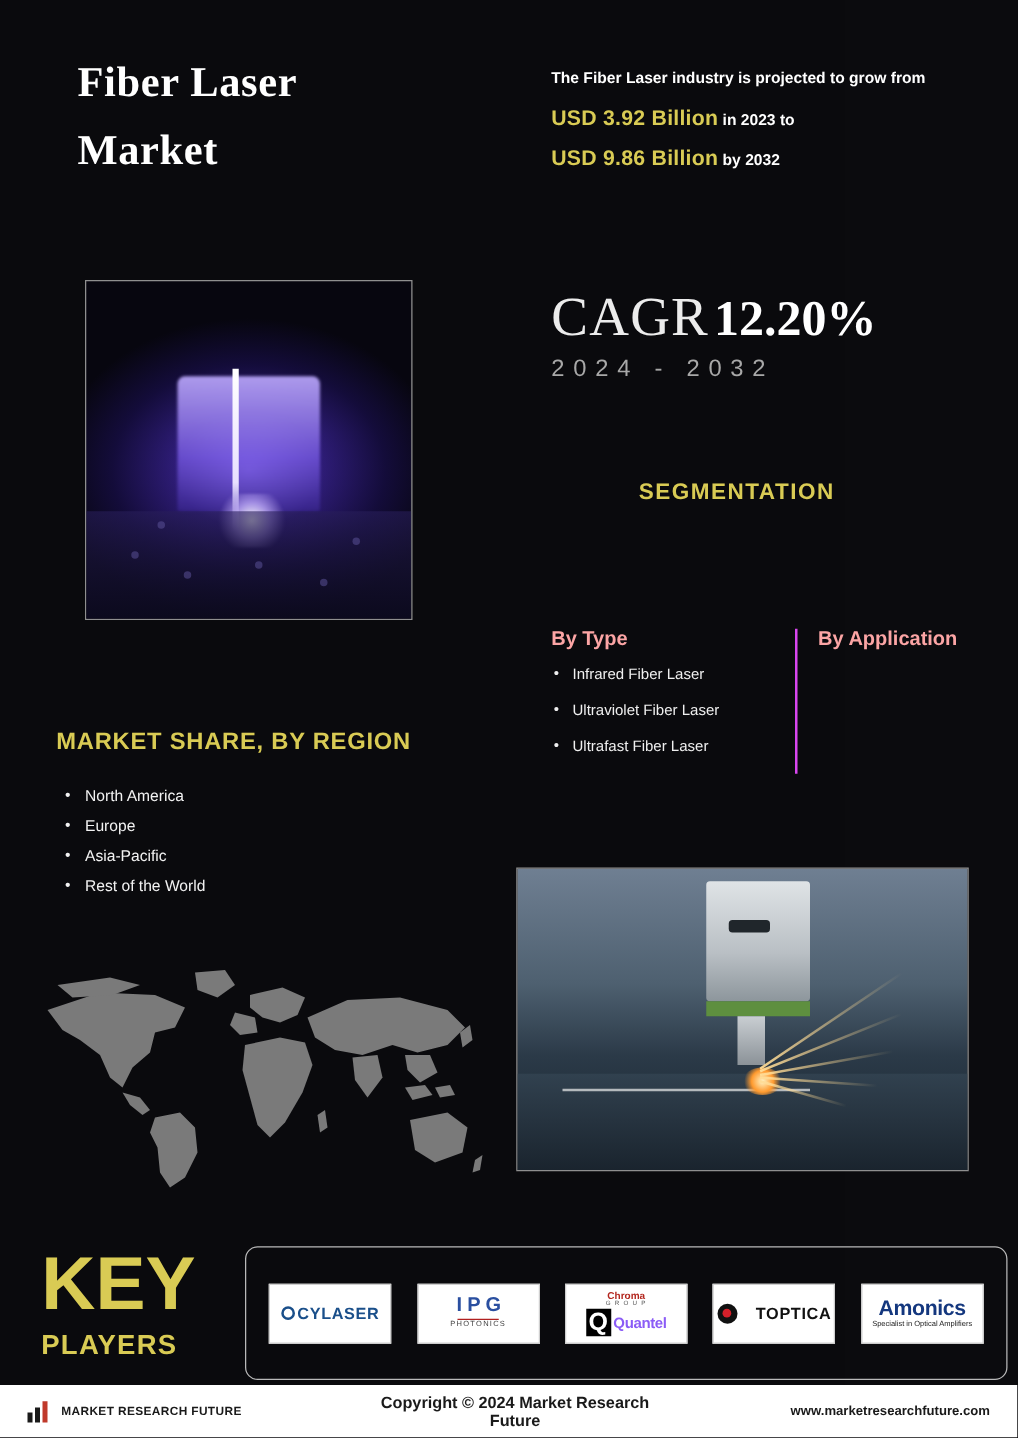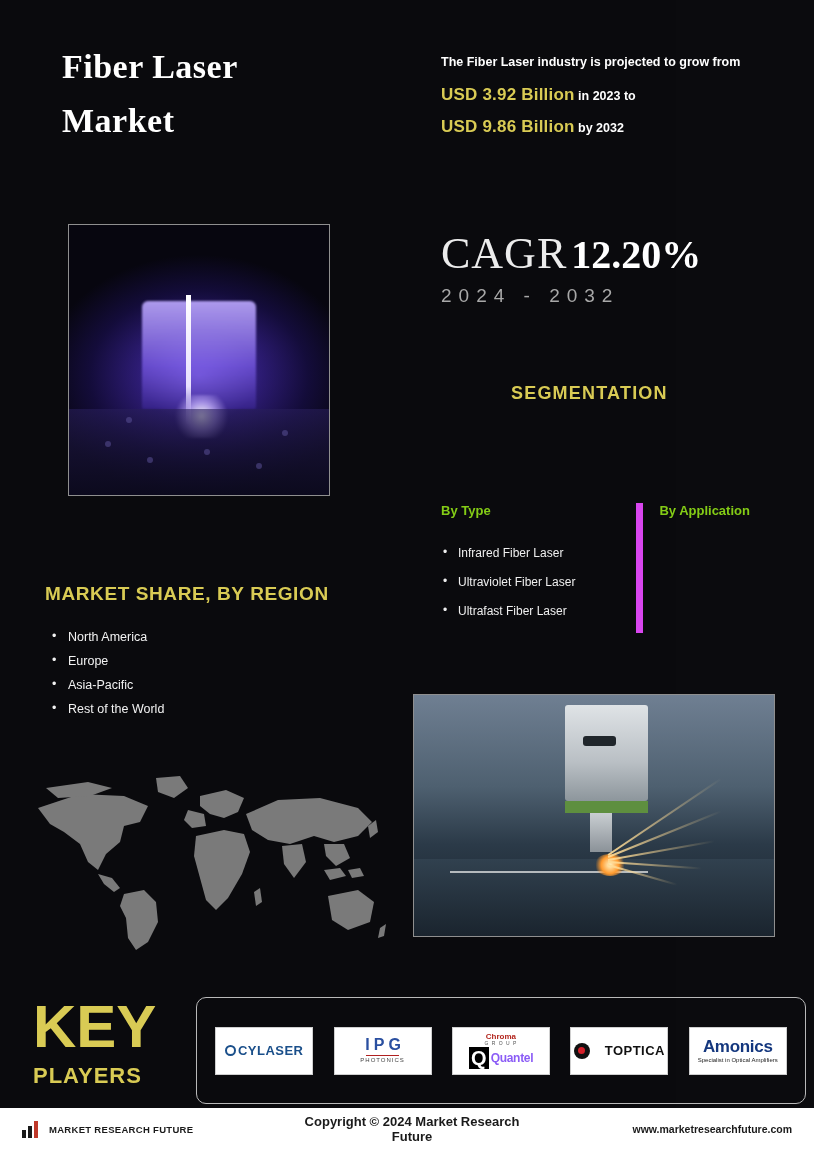--- a/index.html
+++ b/index.html
@@ -104,28 +104,28 @@
   .seg-cols {
     position: absolute;
     left: 441px;
     top: 503px;
     width: 345px;
     display: flex;
   }
   .seg-col { width: 196px; }
   .seg-col.right {
     width: 150px;
-    border-left: 7px solid #d946ef;
+    border-left: 2px solid #d946ef;
     padding-left: 16px;
   }
   .seg-head {
-    font-size: 13px;
-    font-weight: bold;
-    color: #84cc16;
-    margin-bottom: 28px;
+    font-size: 16px;
+    font-weight: bold;
+    color: #fca5a5;
+    margin-bottom: 11px;
   }
   .seg-list { list-style: none; margin: 0; padding: 0; }
   .seg-list li {
     position: relative;
     font-size: 12px;
     color: #efefef;
     line-height: 1.25;
     padding-left: 17px;
     margin-bottom: 14px;
   }

